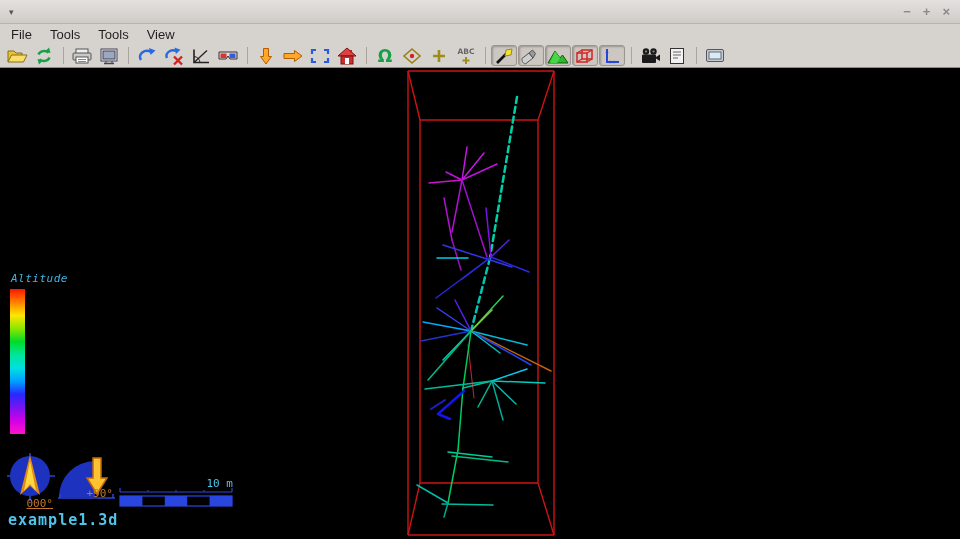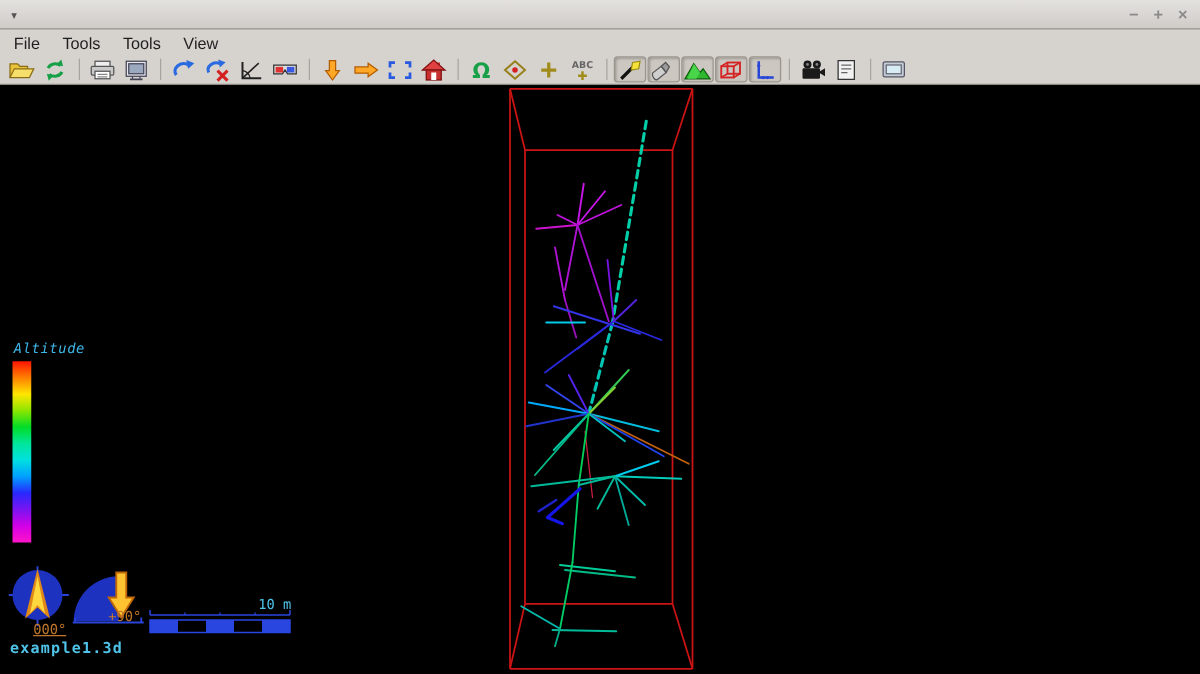--- a/index.html
+++ b/index.html
@@ -40,21 +40,21 @@
   .legend-ticks{display:flex;flex-direction:column;justify-content:space-between;height:152px;
                 margin:-4px 0 0 5px;font-size:10px;}
   .legend-ticks div{line-height:1;}
 
   .ind-label{position:absolute;font-family:"DejaVu Sans Mono", monospace;font-size:11px;
              color:#c2772b;text-align:right;}
   .compass-label{left:8px;top:497px;width:45px;text-decoration:underline;}
   .clino-label{left:63px;top:487px;width:50px;}
   .scale-label{left:115px;top:477px;width:118px;color:#4fc3e8;}
   .filename{position:absolute;left:8px;top:511px;font-family:"DejaVu Sans Mono", monospace;
-            font-size:12px;font-weight:bold;color:#4fc3e8;letter-spacing:1px;}
+            font-size:15px;font-weight:bold;color:#4fc3e8;letter-spacing:1px;}
 </style>
 </head>
 <body>
 
 <div class="titlebar">
   <span class="winmenu">▾</span>
   <span class="winbtns">
       <span class="winbtn">−</span>
       <span class="winbtn">+</span>
       <span class="winbtn">×</span>

